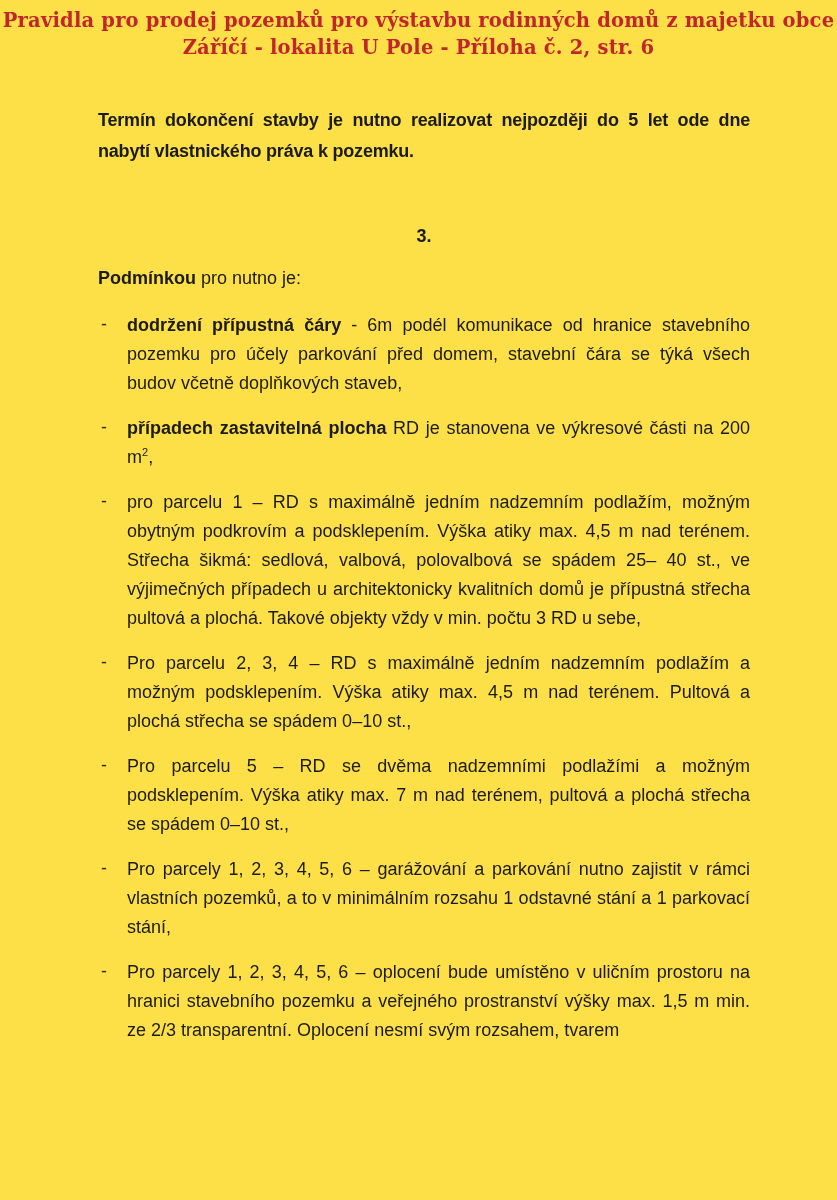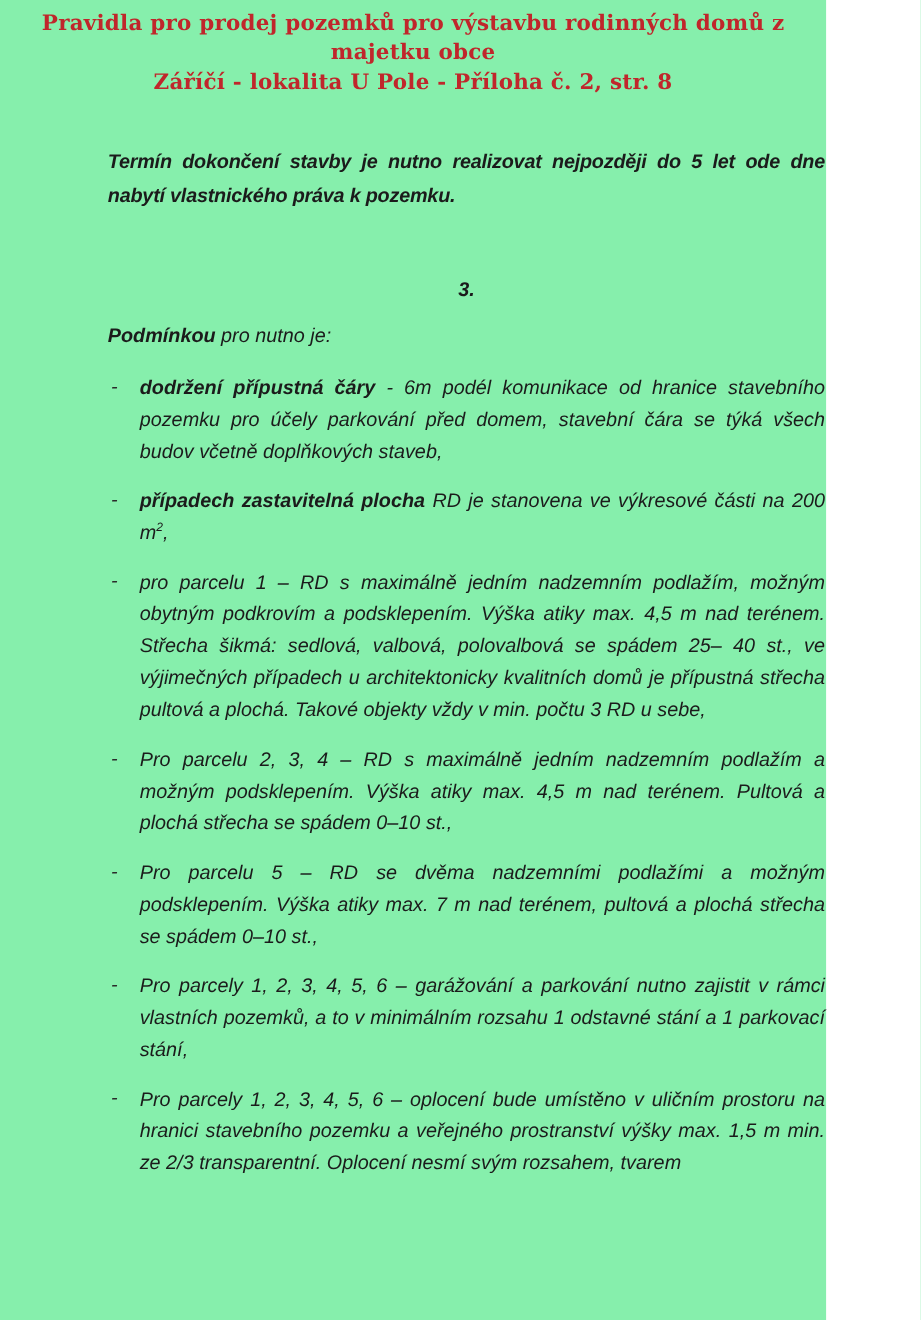--- a/index.html
+++ b/index.html
@@ -4,37 +4,36 @@
 <style>
   html, body { margin: 0; padding: 0; }
   body {
     width: 837px;
     height: 1200px;
     background: #ffffff;
     font-family: "Liberation Sans", sans-serif;
     color: #1b1b1b;
     overflow: hidden;
   }
-  .doc-page { width: 751px; height: 1200px; background: #86efac; }
+  .doc-page { width: 837px; height: 1200px; background: #fde047; }
 
   .doc-header {
     padding-top: 7px;
     text-align: center;
     font-family: "DejaVu Serif", serif;
     font-weight: bold;
     font-size: 19.5px;
     line-height: 27px;
     color: #c0262b;
     letter-spacing: 0.2px;
   }
 
   .content {
     width: 652px;
     margin-left: 98px;
-    font-style: italic;
   }
 
   .intro {
     margin-top: 44px;
     font-weight: bold;
     font-size: 18px;
     line-height: 31px;
     text-align: justify;
     letter-spacing: -0.2px;
   }
@@ -80,21 +79,21 @@
     vertical-align: super;
   }
 </style>
 </head>
 <body>
 
 <div class="doc-page">
 
   <div class="doc-header">
     <div>Pravidla pro prodej pozemků pro výstavbu rodinných domů z majetku obce</div>
-    <div>Záříčí - lokalita U Pole - Příloha č. 2, str. 8</div>
+    <div>Záříčí - lokalita U Pole - Příloha č. 2, str. 6</div>
   </div>
 
   <div class="content">
 
     <p class="intro">Termín dokončení stavby je nutno realizovat nejpozději do 5 let ode dne nabytí vlastnického práva k pozemku.</p>
 
     <div class="section-number">3.</div>
 
     <p class="lead"><span class="b">Podmínkou</span><span> pro nutno je:</span></p>
 

